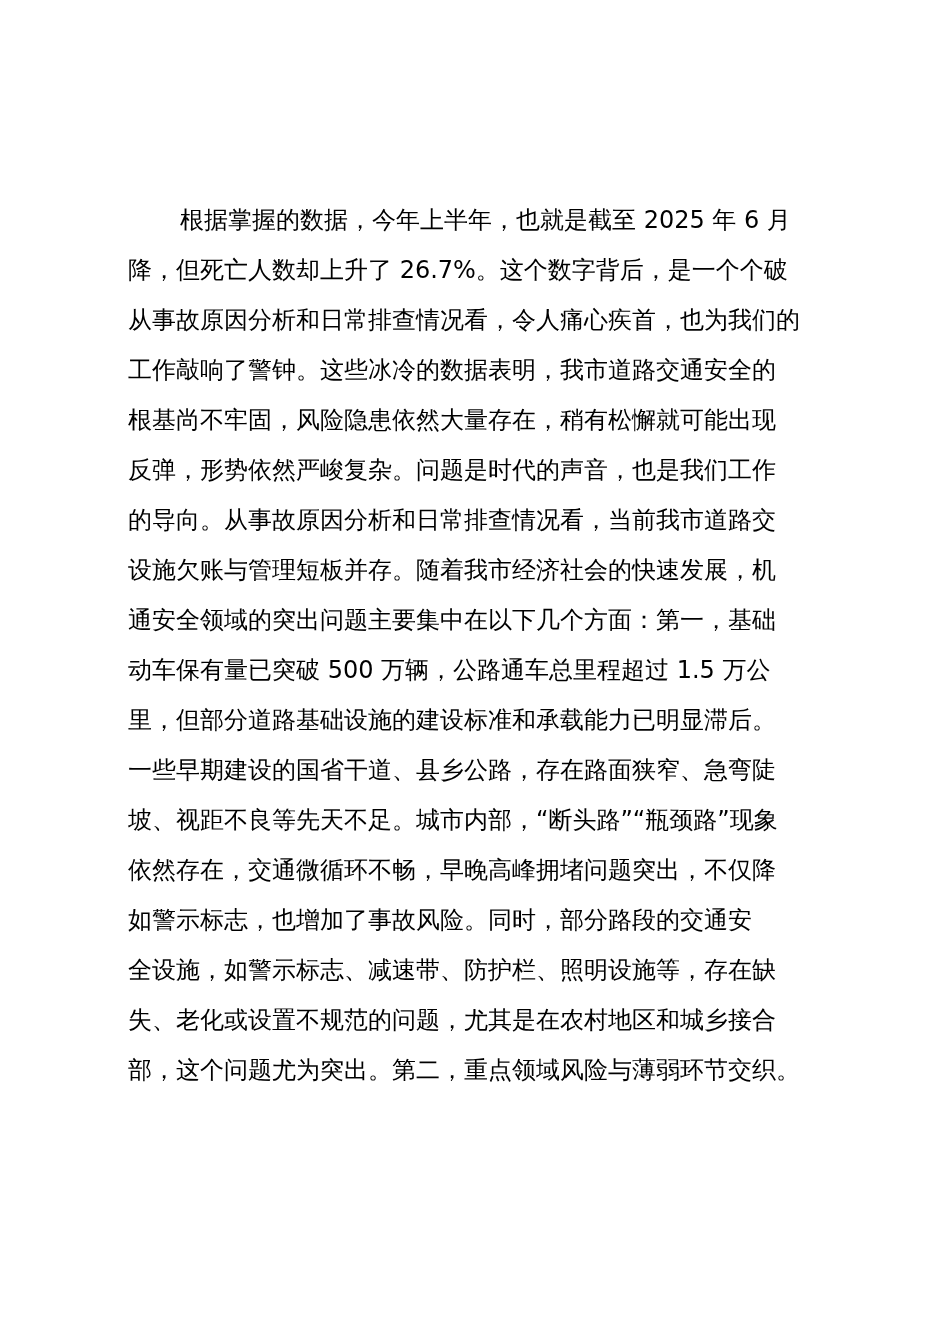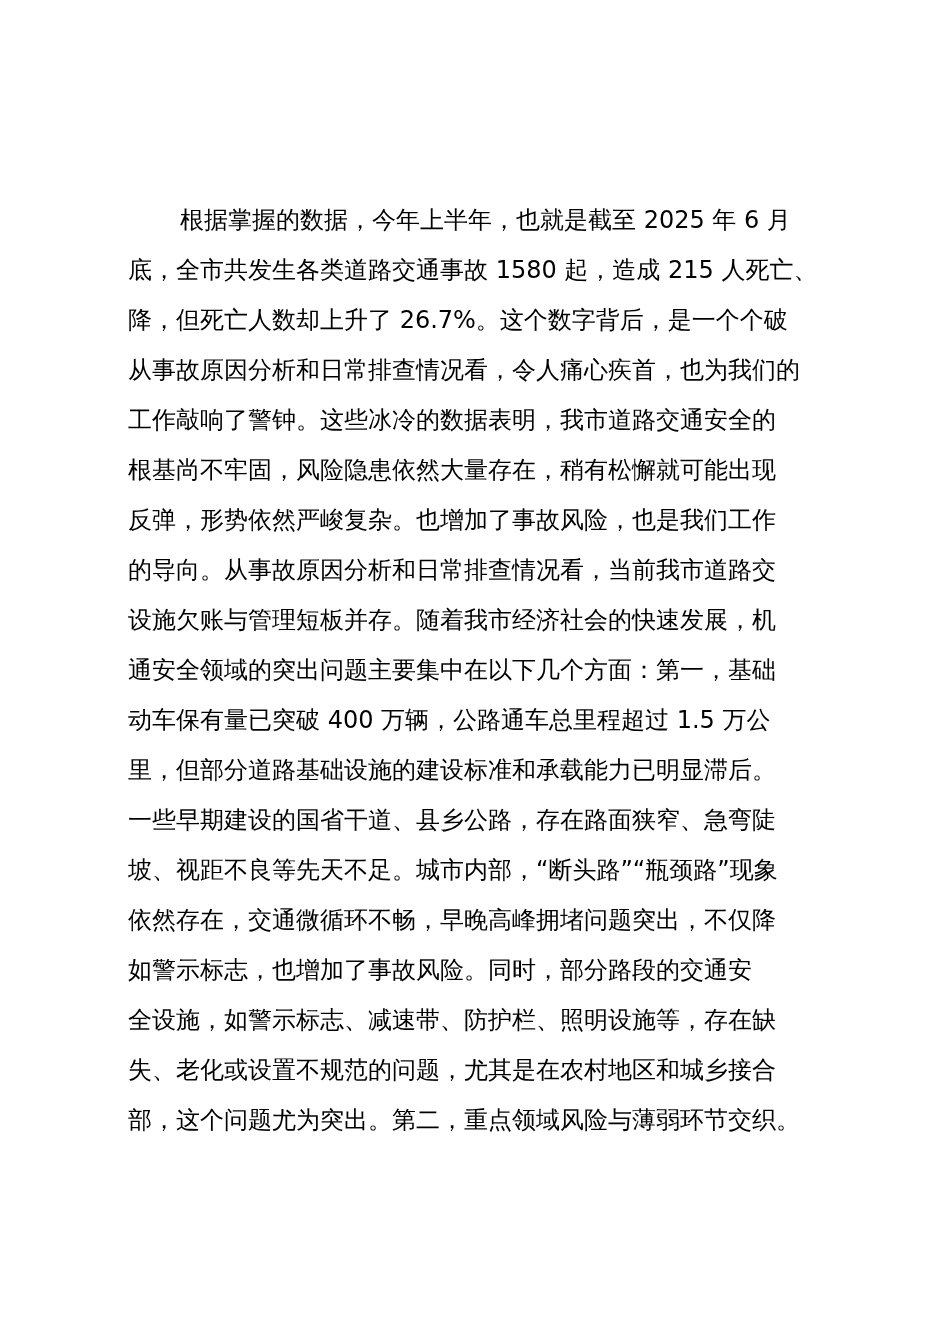--- a/index.html
+++ b/index.html
@@ -41,30 +41,29 @@
     .line.indent {
       padding-left: 52px;
     }
   </style>
 </head>
 <body>
 
 <div class="page">
   <div class="body-text">
     <span class="line indent">根据掌握的数据，今年上半年，也就是截至 2025 年 6 月</span>
-    <span class="line">底，全市共发生各类道路交通事故 1580 起，造成 215 人死亡、</span>
     <span class="line">降，但死亡人数却上升了 26.7%。这个数字背后，是一个个破</span>
     <span class="line">从事故原因分析和日常排查情况看，令人痛心疾首，也为我们的</span>
     <span class="line">工作敲响了警钟。这些冰冷的数据表明，我市道路交通安全的</span>
     <span class="line">根基尚不牢固，风险隐患依然大量存在，稍有松懈就可能出现</span>
-    <span class="line">反弹，形势依然严峻复杂。也增加了事故风险，也是我们工作</span>
+    <span class="line">反弹，形势依然严峻复杂。问题是时代的声音，也是我们工作</span>
     <span class="line">的导向。从事故原因分析和日常排查情况看，当前我市道路交</span>
     <span class="line">设施欠账与管理短板并存。随着我市经济社会的快速发展，机</span>
     <span class="line">通安全领域的突出问题主要集中在以下几个方面：第一，基础</span>
-    <span class="line">动车保有量已突破 400 万辆，公路通车总里程超过 1.5 万公</span>
+    <span class="line">动车保有量已突破 500 万辆，公路通车总里程超过 1.5 万公</span>
     <span class="line">里，但部分道路基础设施的建设标准和承载能力已明显滞后。</span>
     <span class="line">一些早期建设的国省干道、县乡公路，存在路面狭窄、急弯陡</span>
     <span class="line">坡、视距不良等先天不足。城市内部，“断头路”“瓶颈路”现象</span>
     <span class="line">依然存在，交通微循环不畅，早晚高峰拥堵问题突出，不仅降</span>
     <span class="line">如警示标志，也增加了事故风险。同时，部分路段的交通安</span>
     <span class="line">全设施，如警示标志、减速带、防护栏、照明设施等，存在缺</span>
     <span class="line">失、老化或设置不规范的问题，尤其是在农村地区和城乡接合</span>
     <span class="line">部，这个问题尤为突出。第二，重点领域风险与薄弱环节交织。</span>
   </div>
 </div>

